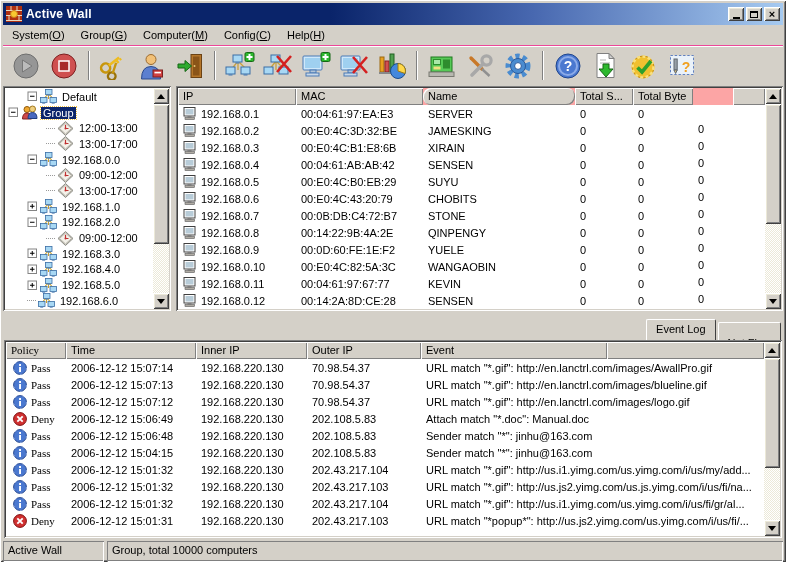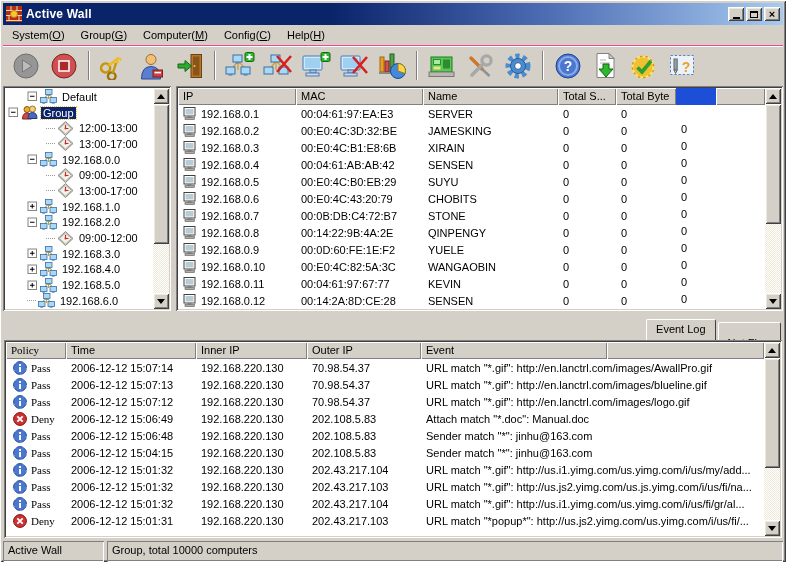--- a/index.html
+++ b/index.html
@@ -46,28 +46,28 @@
        background-image:conic-gradient(#fff 25%, #ece9d8 0 50%, #fff 0 75%, #ece9d8 0); background-size:2px 2px; }
   .sb-btn{ height:16px; flex:0 0 16px; background:#d4d0c8; display:flex; align-items:center; justify-content:center;
     box-shadow: inset 1px 1px 0 #fff, inset -1px -1px 0 #404040, inset 2px 2px 0 #ece9d8, inset -2px -2px 0 #808080; }
   .sb-thumb{ background:#d4d0c8; box-shadow: inset 1px 1px 0 #fff, inset -1px -1px 0 #404040, inset 2px 2px 0 #ece9d8, inset -2px -2px 0 #808080; }
   .sb-track{ flex:1 1 auto; }
   .tri-up{ width:0; height:0; border-left:4px solid transparent; border-right:4px solid transparent; border-bottom:5px solid #000; }
   .tri-dn{ width:0; height:0; border-left:4px solid transparent; border-right:4px solid transparent; border-top:5px solid #000; }
   
   .table-panel{ flex:1 1 auto; display:flex; padding:2px; }
   .table-inner{ flex:1 1 auto; display:flex; flex-direction:column; overflow:hidden; background:#fff;}
-  .thead{ height:17px; flex:0 0 17px; display:flex; background:#1d4ed8; }
+  .thead{ height:17px; flex:0 0 17px; display:flex; background:#fca5a5; }
   .hcell{ background:#d4d0c8; box-shadow: inset 1px 1px 0 #fff, inset -1px -1px 0 #808080; padding:2px 0 0 5px;
     white-space:nowrap; overflow:hidden; flex:0 0 auto; }
   .hfill{ flex:1 1 auto; }
   .tbody{ flex:1 1 auto; overflow:hidden; background:#fff;}
   .trow{ height:17px; display:flex; align-items:center; white-space:nowrap; }
   .cell{ padding-left:5px; overflow:hidden; white-space:nowrap; flex:0 0 auto; display:flex; align-items:center;}
-  .c-ip{width:118px;} .c-mac{width:127px;} .c-name{width:135px;} .c-ts{width:58px;} .c-tb{width:60px;} .c-tp{width:40px;margin-top:30px;}
+  .c-ip{width:118px;} .c-mac{width:127px;} .c-name{width:152px;border-radius:8px;} .c-ts{width:58px;} .c-tb{width:60px;} .c-tp{width:40px;margin-top:30px;}
   .e-policy{width:60px;font-family:Liberation Serif, serif;} .e-time{width:130px;} .e-inner{width:111px;} .e-outer{width:114px;} .e-event{flex:1 1 auto;}
   .row-icn{ margin-right:4px; flex:0 0 auto; }
   
   .splitter{ height:7px; flex:0 0 7px; }
   .tabbar{ height:22px; flex:0 0 22px; display:flex; align-items:flex-end; padding-left:2px;justify-content:flex-end; }
   .tab{ height:21px; padding:3px 9px 0 9px; background:#d4d0c8; margin-right:2px;
     border-top:1px solid #fff; border-left:1px solid #fff; border-right:1px solid #404040; border-top-left-radius:2px; border-top-right-radius:2px; }
   .tab.inactive{ height:18px; padding-top:14px; }
   .event-panel{ flex:0 0 198px; display:flex; padding:2px; margin:0 1px; }
   

